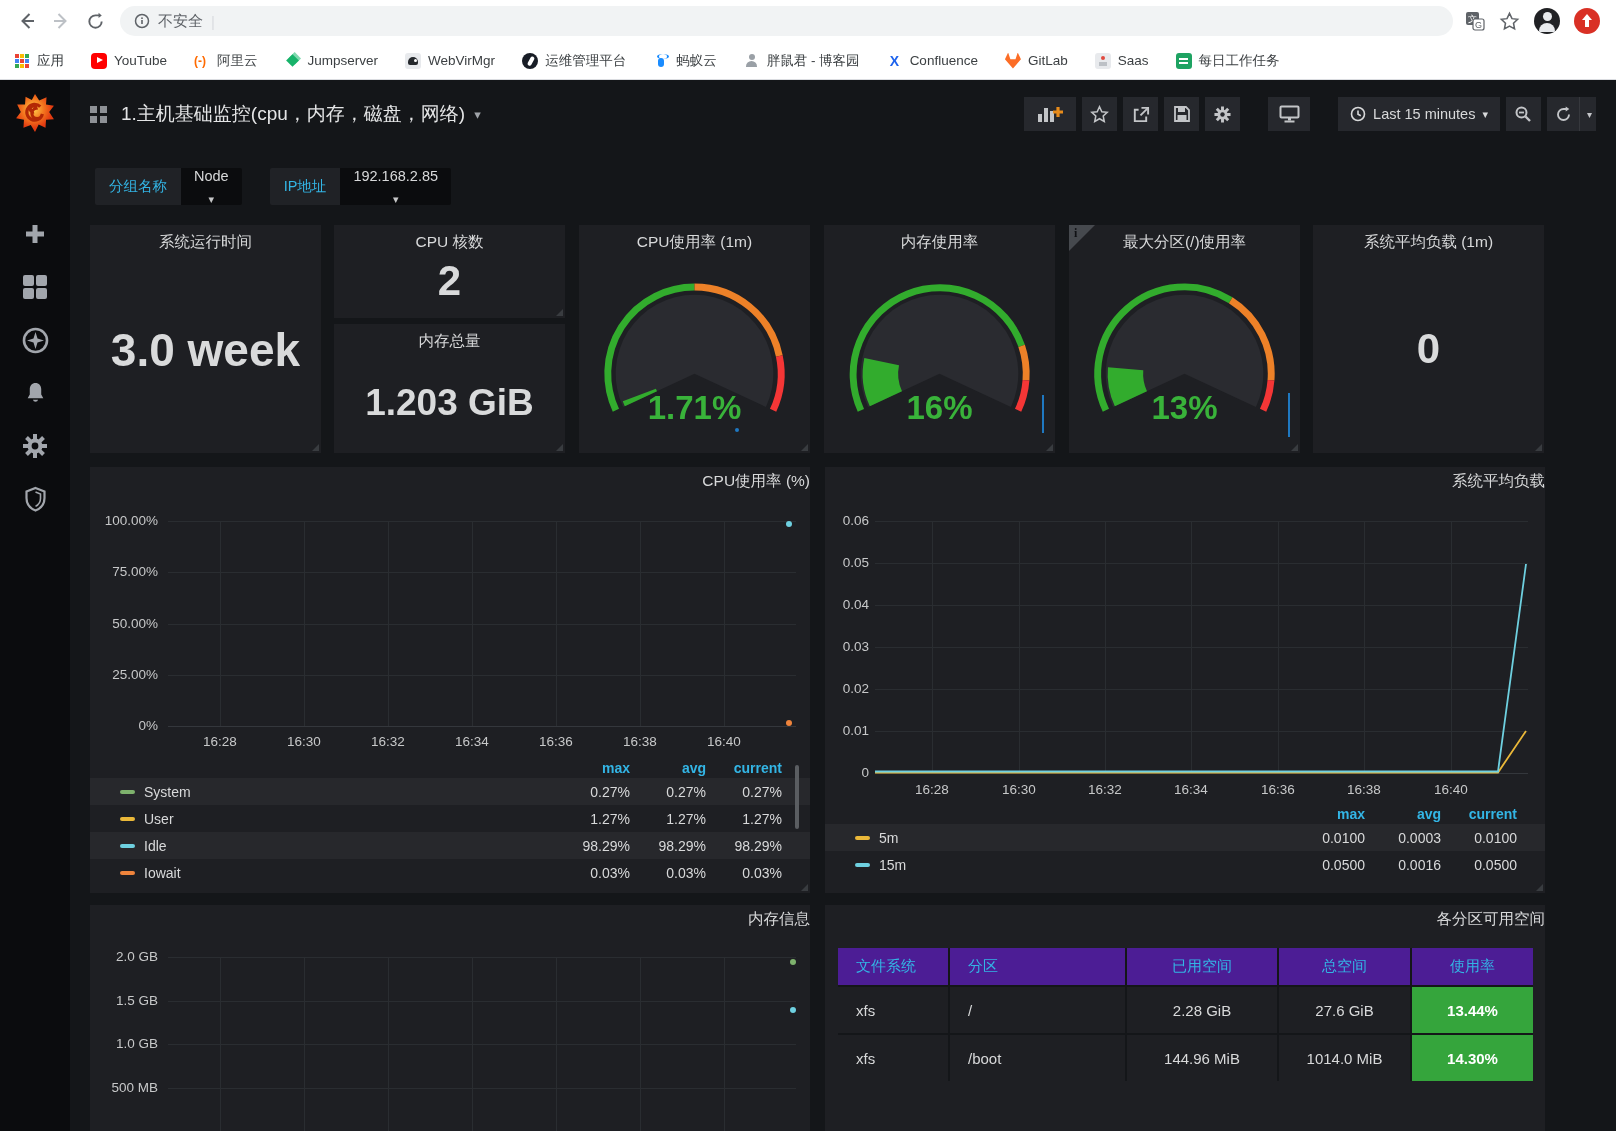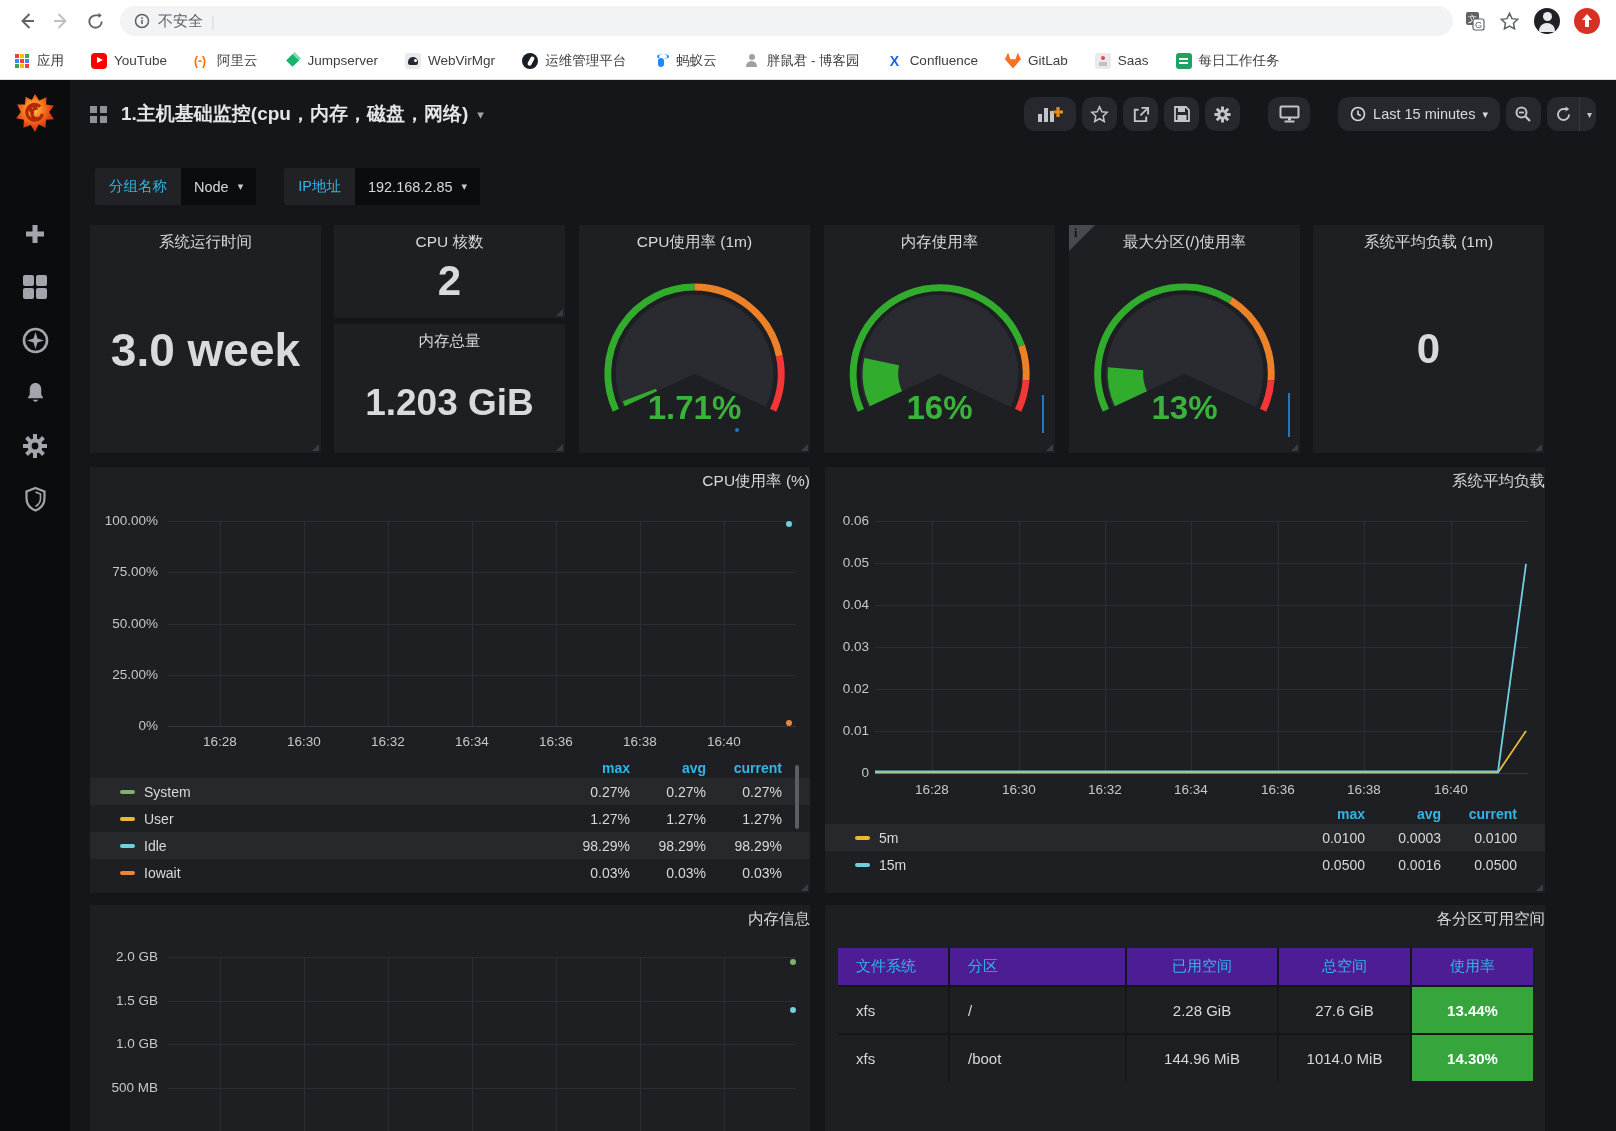--- a/index.html
+++ b/index.html
@@ -76,35 +76,35 @@
   .side-ic { width:28px; height:28px; display:flex; align-items:center; justify-content:center; }
 
   .grafana { position:absolute; left:70px; top:80px; width:1546px; height:1051px;
              background:#141619; overflow:hidden; color:#d8d9da; }
 
   .gnav { position:absolute; left:0; top:0; width:100%; height:68px; display:flex; align-items:center;
           padding:0 20px; }
   .gnav-grid { width:17px; height:17px; position:relative; margin-right:14px; }
   .gnav-grid::before { content:''; position:absolute; width:7px; height:7px; background:#8e9196;
       left:0; top:0; box-shadow:10px 0 0 #8e9196, 0 10px 0 #8e9196, 10px 10px 0 #8e9196; }
-  .gnav-title { font-size:19px; color:#e4e5e6; font-weight:700; }
+  .gnav-title { font-size:19px; color:#e4e5e6; font-weight:400; }
   .gnav-caret { color:#9fa3a8; font-size:13px; margin-left:9px; }
   .gnav-right { margin-left:auto; display:flex; align-items:center; }
-  .tbtn { height:34px; min-width:35px; background:#26282d; border-radius:11px; display:flex;
+  .tbtn { height:34px; min-width:35px; background:#26282d; border-radius:0; display:flex;
           align-items:center; justify-content:center; margin-left:6px; padding:0 8px; }
   .tbtn svg { display:block; }
   .timepick { font-size:14.5px; color:#d8d9da; gap:7px; padding:0 12px; }
   .sp24 { width:22px; }
 
   .varrow { position:absolute; left:25px; top:88px; display:flex; gap:28px; }
   .vargrp { display:flex; height:37px; }
   .varlabel { background:#202226; color:#33b5e5; font-size:14.5px; display:flex; align-items:center;
               padding:0 14px; border-radius:2px 0 0 2px; }
   .varval { background:#0b0c0e; color:#d8d9da; font-size:14.5px; display:flex; align-items:center;
-            padding:0 13px; gap:9px; border-radius:0 2px 2px 0; }
+            padding:0 13px; gap:9px; border-radius:0 2px 2px 0;flex-direction:column; }
   .varval .c { font-size:11px; color:#c7c8c9; }
 
   .panel { position:absolute; background:#1e1f23; }
   .panel::after { content:''; position:absolute; right:2px; bottom:2px; width:0; height:0;
       border-left:7px solid transparent; border-bottom:7px solid #393c40; }
   .ptitle { height:32px; line-height:34px; text-align:center; color:#d8d9da; font-size:15.5px;
             font-weight:500; white-space:nowrap; overflow:hidden; }
   .statval { position:absolute; left:0; right:0; text-align:center; color:#d9dadb; font-weight:bold; }
 
   .info-corner { position:absolute; left:0; top:0; width:0; height:0;

